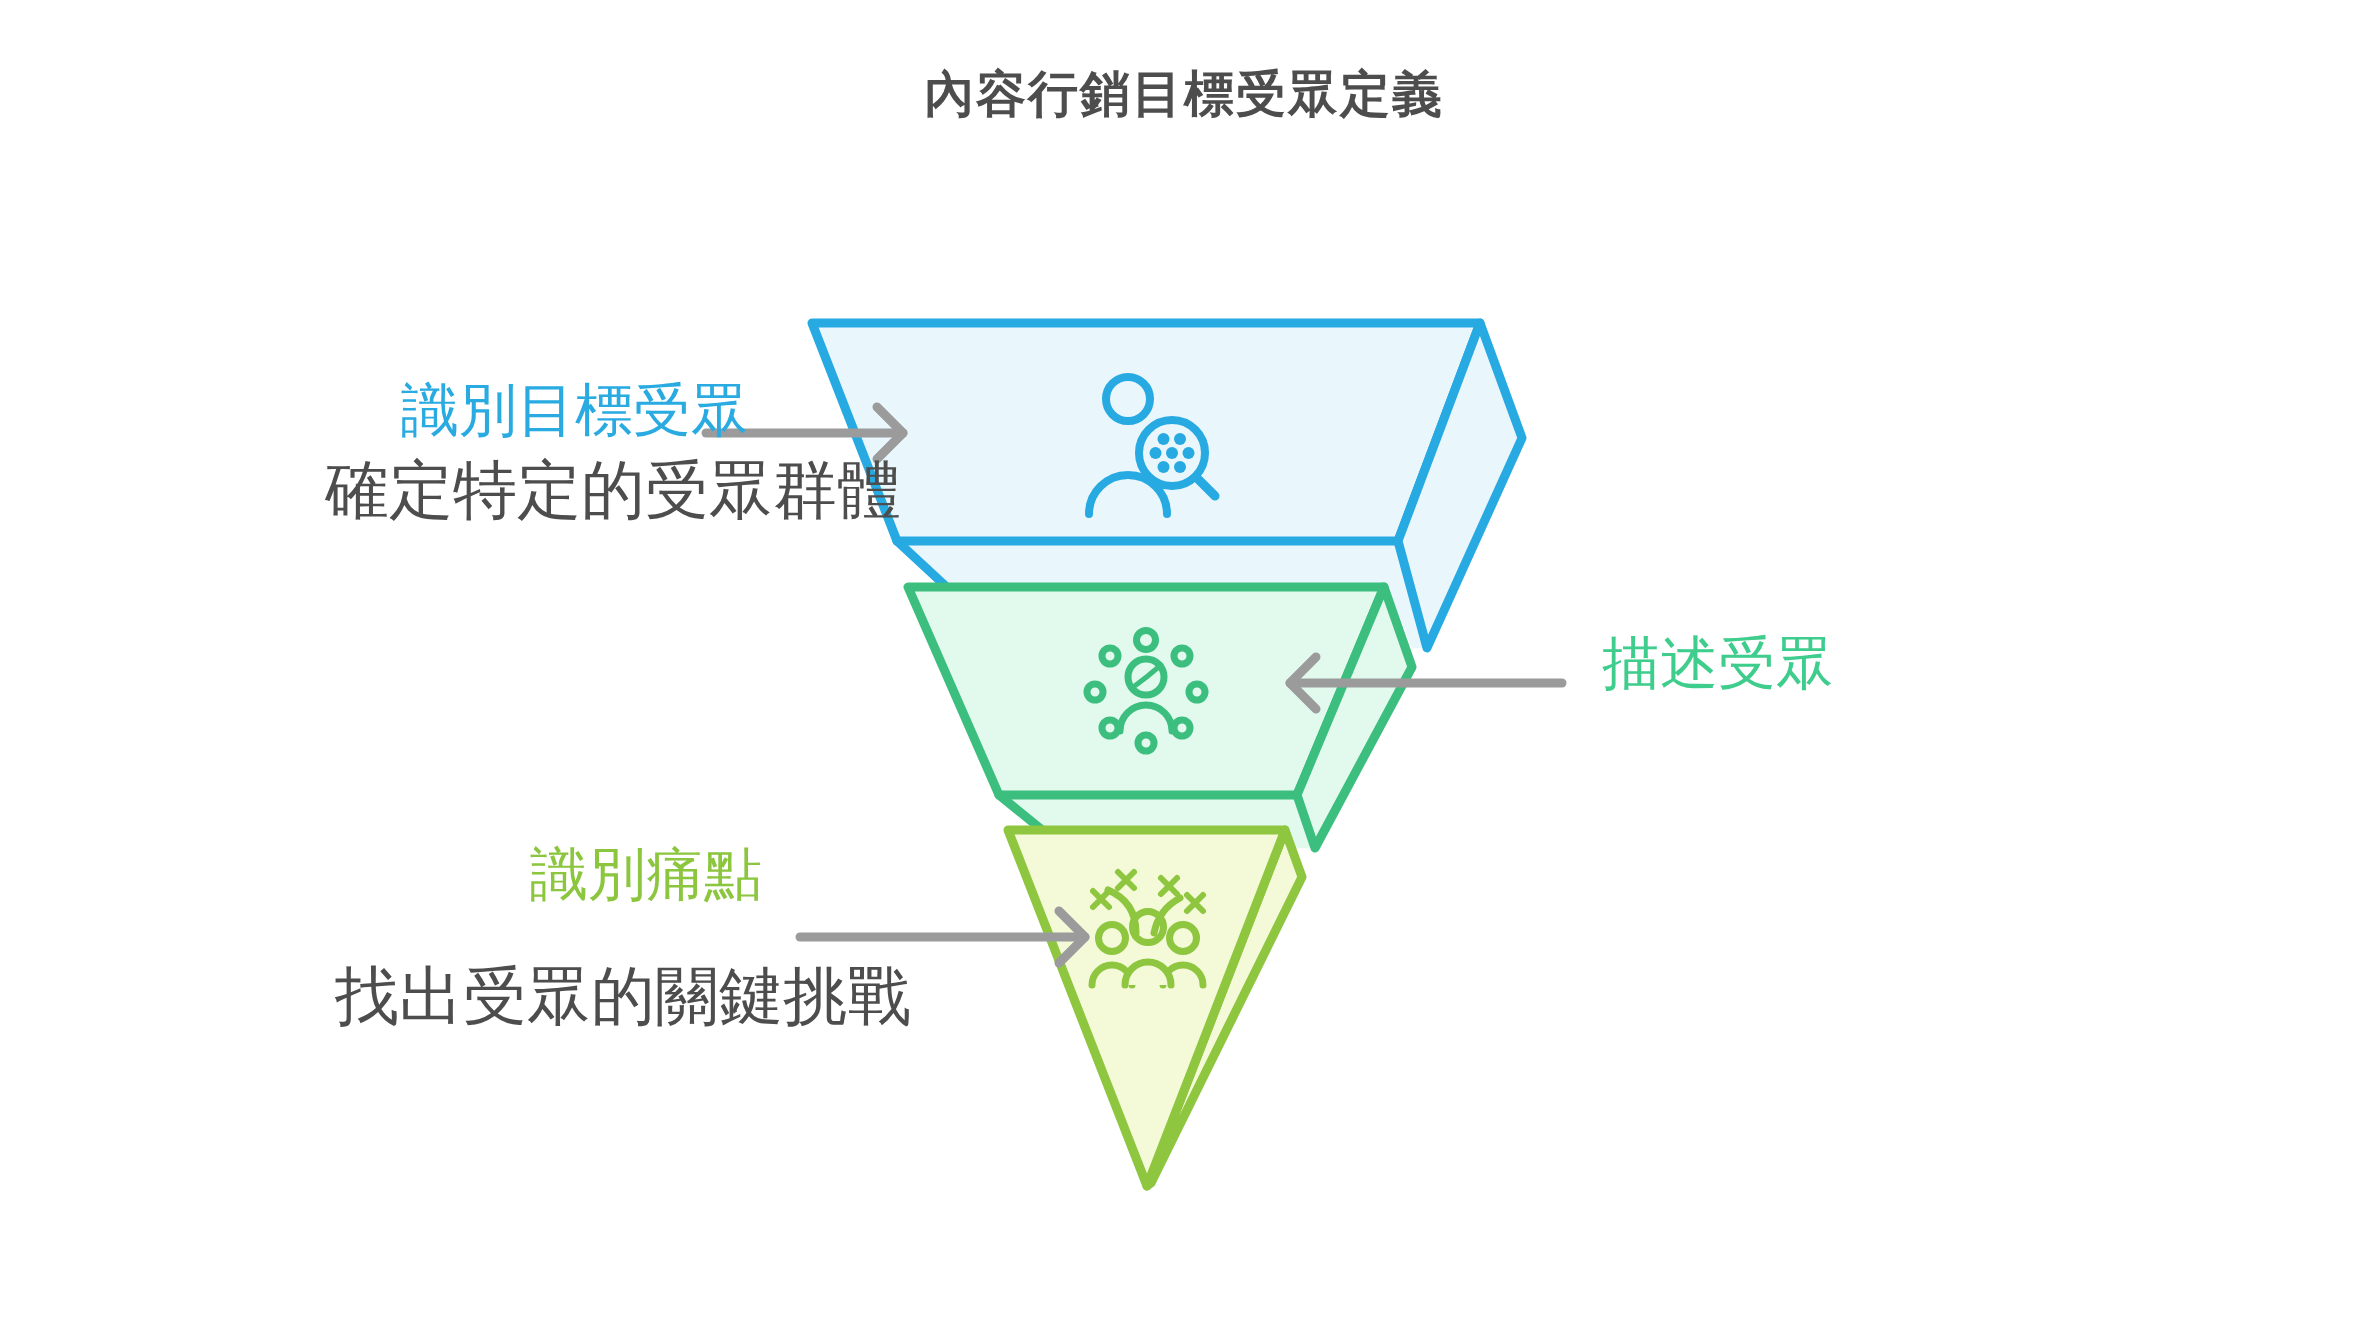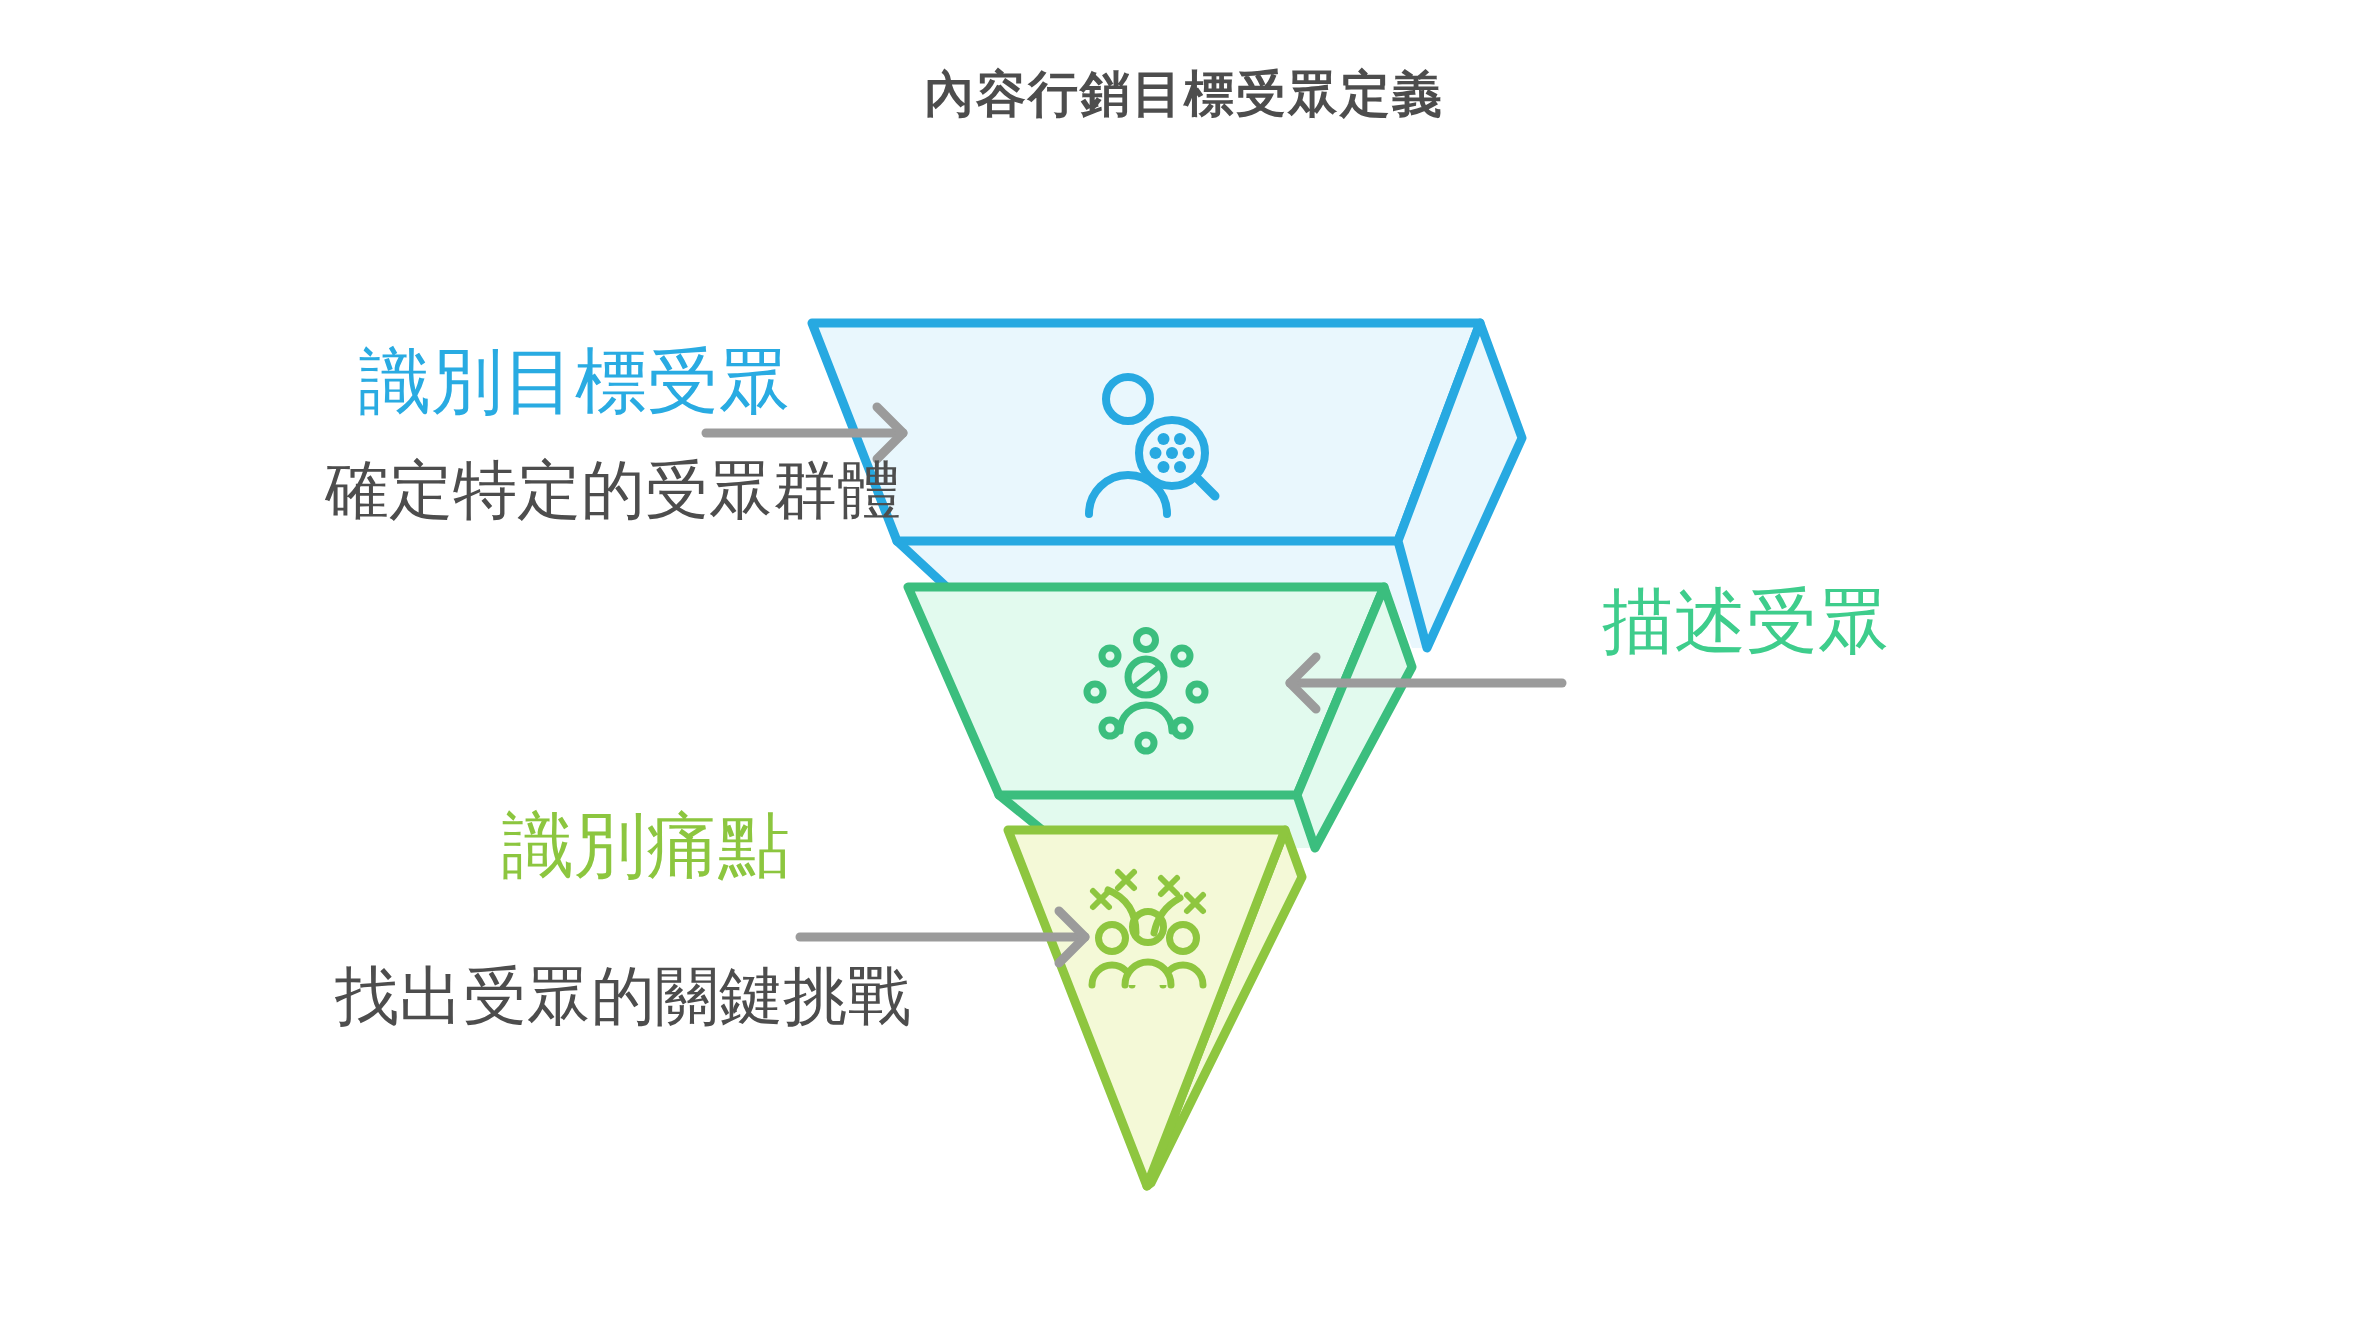--- a/index.html
+++ b/index.html
@@ -10,25 +10,25 @@
     font-family:"Liberation Sans","DejaVu Sans",sans-serif;
     overflow:hidden;
   }
   .stage svg{position:absolute;left:0;top:0;}
   .txt{position:absolute;white-space:nowrap;line-height:1.15;}
   .title{
     left:0;right:0;top:66px;text-align:center;
     font-size:50px;font-weight:bold;letter-spacing:2px;
     color:var(--text,#4d4d4d);
   }
-  .step-label{font-size:72px;font-weight:400;}
+  .step-label{font-size:58px;font-weight:400;margin-top:37px;}
   .step-desc{font-size:64px;color:var(--text,#4d4d4d);}
   .s1l{left:325px;top:340px;width:500px;text-align:center;color:var(--blue-label);}
   .s1d{left:325px;top:454px;width:500px;text-align:center;}
-  .s2l{left:1602px;top:580px;color:var(--green-label);}
+  .s2l{left:1602px;top:594px;color:var(--green-label);font-family:Liberation Serif, serif;}
   .s2d{left:1602px;top:706px;}
   .s3l{left:396px;top:804px;width:500px;text-align:center;color:var(--lime-label);}
   .s3d{left:335px;top:960px;width:500px;text-align:center;}
 </style>
 </head>
 <body>
 
 <div class="stage">
 
   <svg width="2368" height="1332" viewBox="0 0 2368 1332">

